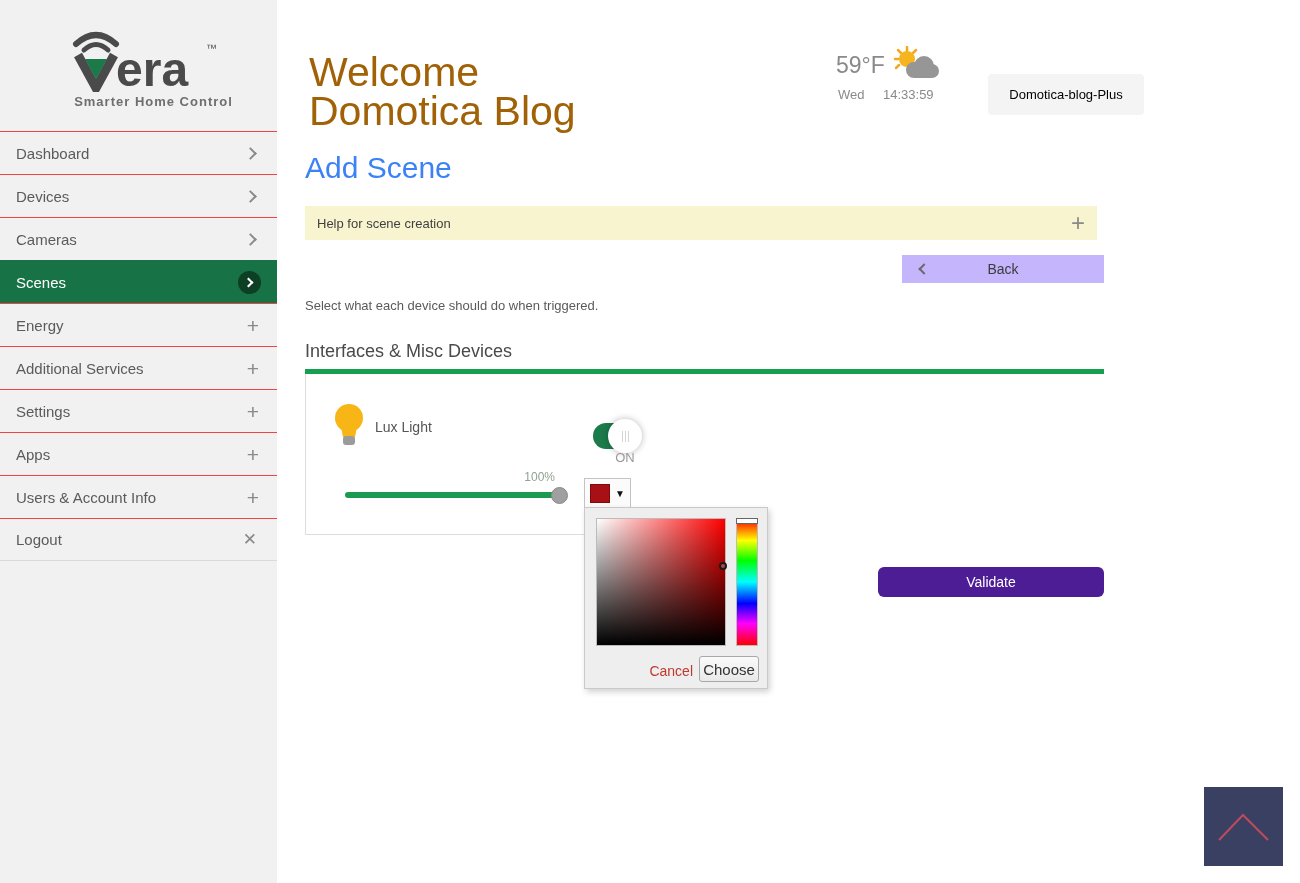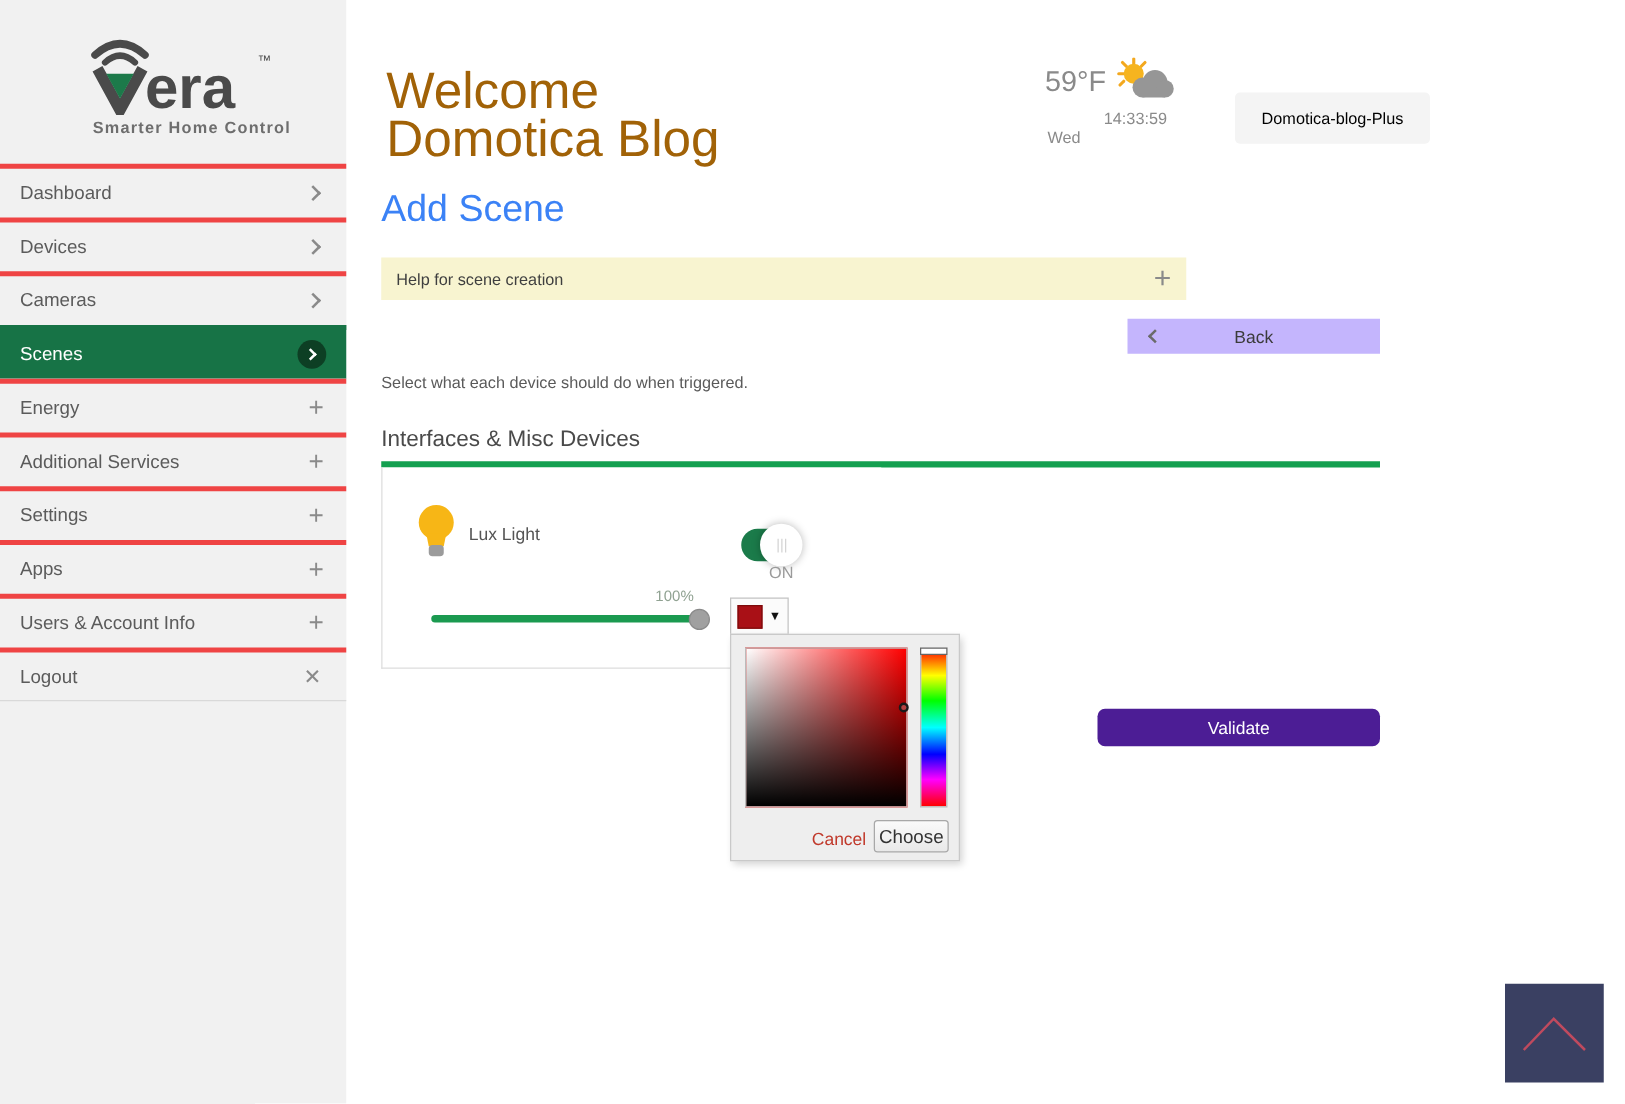--- a/index.html
+++ b/index.html
@@ -6,42 +6,42 @@
   html,body { width:1300px; height:883px; background:#fff; }
   body { font-family:"Liberation Sans","DejaVu Sans",sans-serif; color:#555; }
   #app { position:relative; width:1300px; height:883px; overflow:hidden; background:#fff; }
 
   
   .sidebar { position:absolute; left:0; top:0; width:277px; height:883px; background:#f1f1f1; }
   .logo-wrap { position:absolute; left:0; top:22px; width:277px; text-align:center; }
   .logo-svg { display:block; margin:0 auto; }
   .logo-tagline { display:block; margin-top:2px; font-size:13px; letter-spacing:1px; color:#6e6e6e; font-weight:bold;padding-left:30px; }
   .menu { position:absolute; left:0; top:131px; width:277px; }
-  .side-item { position:relative; height:43px; border-top:4px solid #ef4444; display:flex; align-items:center; padding:0 16px; cursor:pointer; background:#f1f1f1; }
+  .side-item { position:relative; height:43px; border-top:1px solid #ef4444; display:flex; align-items:center; padding:0 16px; cursor:pointer; background:#f1f1f1; }
   .side-item:last-child { border-bottom:1px solid #d9d9d9; }
   .side-item .lbl { flex:1; font-size:15px; color:#5b5b5b; font-weight:300; }
   .side-item.active { background:#177346; border-top-color:#177346; }
   .side-item.active .lbl { color:#fff; }
   .chev { width:9px; height:9px; border-top:2px solid #8a8a8a; border-right:2px solid #8a8a8a; transform:rotate(45deg); margin-right:6px; }
   .plus-glyph { font-size:21px; color:#8a8a8a; font-weight:300; line-height:1; margin-right:2px; }
   .x-glyph { font-size:17px; color:#8a8a8a; line-height:1; margin-right:4px; }
   .circle-chev { width:23px; height:23px; border-radius:50%; background:#0d3f24; display:flex; align-items:center; justify-content:center; }
   .circle-chev .chev { border-color:#fff; margin:0 2px 0 0; width:7px; height:7px; }
 
   
   .welcome { position:absolute; left:309px; top:53px; width:350px; font-size:41px; line-height:39px; font-weight:300; color:#a16207; }
   .page-title { position:absolute; left:305px; top:151px; font-size:30px; font-weight:300; color:#3b82f6; }
   .temp { position:absolute; left:836px; top:52px; width:52px; font-size:23px; color:#8a8a8a; font-weight:300; }
   .weather-ic { position:absolute; left:890px; top:46px; }
-  .day { position:absolute; left:838px; top:102px; font-size:13px; color:#8a8a8a; }
+  .day { position:absolute; left:838px; top:87px; font-size:13px; color:#8a8a8a; }
   .time { position:absolute; left:883px; top:87px; font-size:13px; color:#8a8a8a; }
   .controller { position:absolute; left:988px; top:74px; width:156px; height:41px; background:#f4f4f4; border-radius:4px; display:flex; align-items:center; justify-content:center; font-size:13px; color:#000000; }
 
   
-  .help-bar { position:absolute; left:305px; top:206px; width:644px; height:34px; background:#f8f4d0; display:flex; align-items:center; padding:0 12px; }
+  .help-bar { position:absolute; left:305px; top:206px; width:792px; height:34px; background:#f8f4d0; display:flex; align-items:center; padding:0 12px; }
   .help-bar .lbl { flex:1; font-size:13px; color:#3f3f3f; }
   .help-plus { font-size:24px; font-weight:300; color:#8a8a8a; cursor:pointer; line-height:1; }
   .back-btn { position:absolute; left:902px; top:255px; width:202px; height:28px; background:#c4b5fd; display:flex; align-items:center; cursor:pointer; }
   .back-chev { width:8px; height:8px; border-left:2px solid #6a6a6a; border-bottom:2px solid #6a6a6a; transform:rotate(45deg); margin-left:18px; }
   .back-lbl { flex:1; text-align:center; font-size:14px; color:#3b3b3b; margin-right:26px; }
   .instruction { position:absolute; left:305px; top:298px; font-size:13px; color:#5a5a5a; }
 
   
   .section-title { position:absolute; left:305px; top:341px; font-size:18px; font-weight:400; color:#4a4a4a; }
   .section-bar { position:absolute; left:305px; top:369px; width:799px; height:5px; background:#14a050; }

